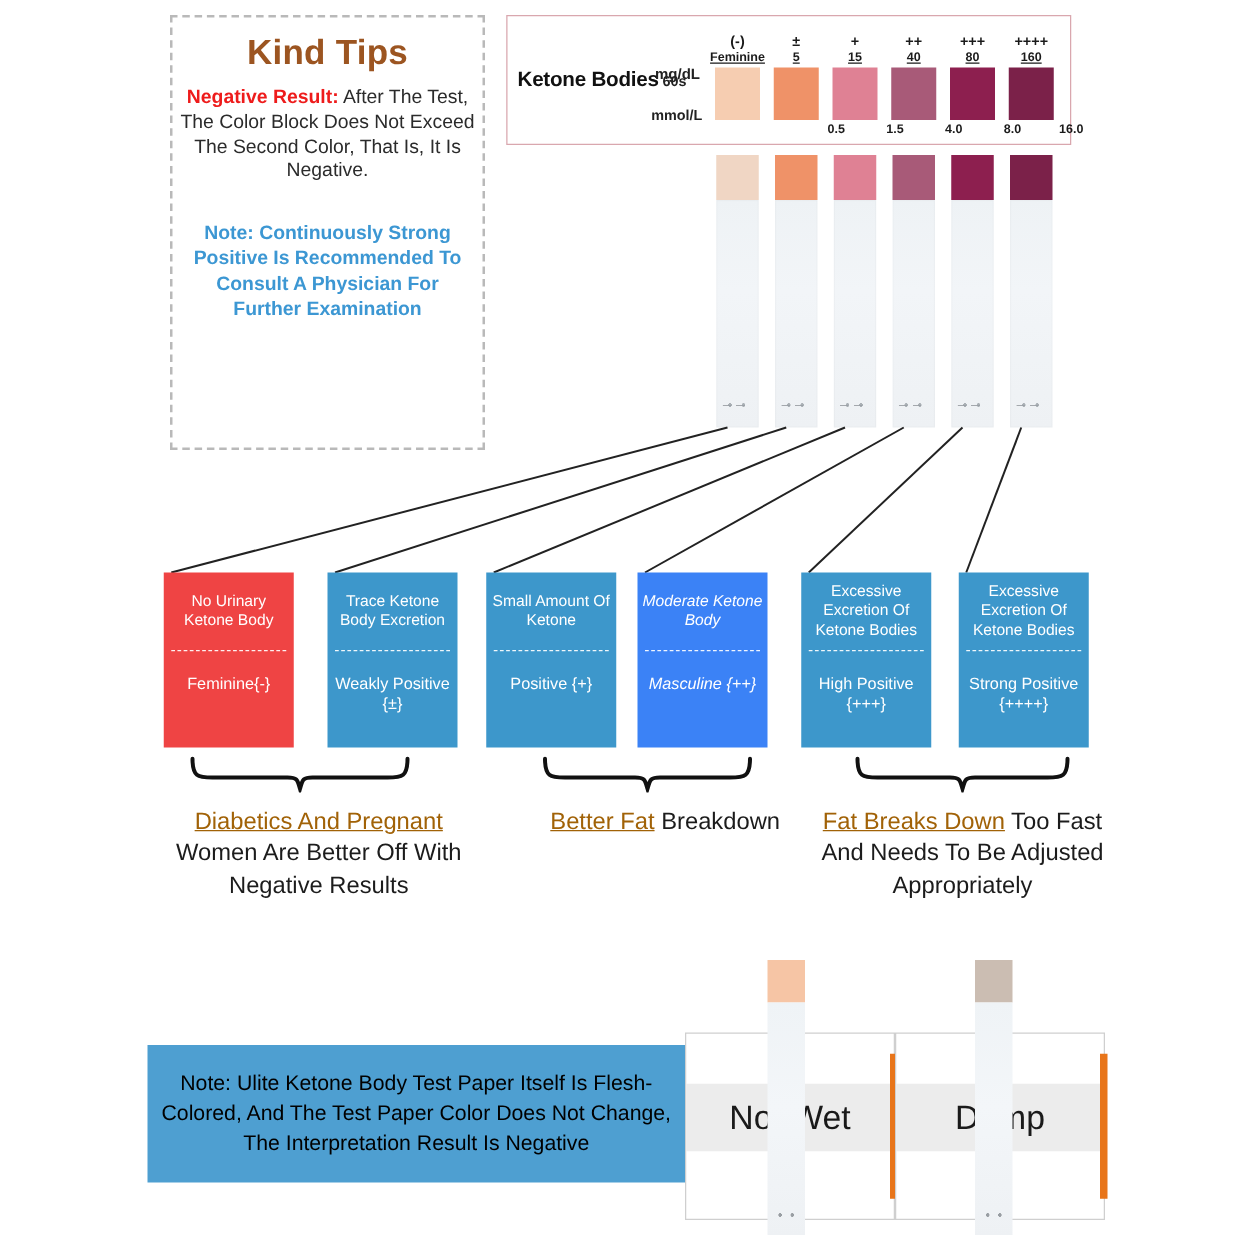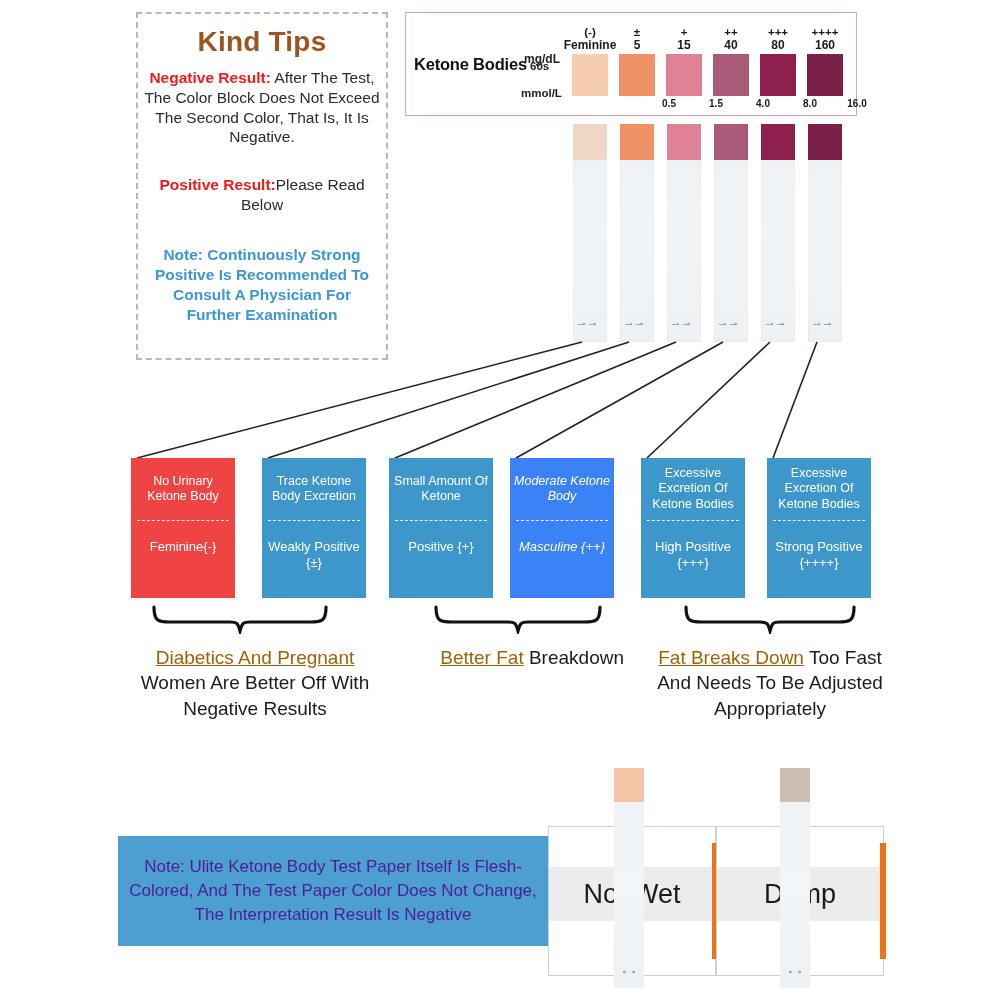--- a/index.html
+++ b/index.html
@@ -64,21 +64,21 @@
 
   .swatch{width:36px;height:42px;}
   .sw-wrap{position:absolute;top:54px;}
   .sw-top{
     position:absolute;bottom:100%;left:50%;transform:translateX(-50%);
     text-align:center;white-space:nowrap;
     font-size:10.5px;font-weight:bold;color:#1a1a1a;line-height:1.12;
     padding-bottom:2px;
   }
   .sw-top .sym{display:block;font-size:11.5px;}
-  .sw-top .num{display:block;font-size:12px;}
+  .sw-top .num{display:block;font-size:10px;text-decoration:underline;}
   .sw-bot{
     position:absolute;top:100%;left:50%;transform:translateX(-50%);
     font-size:10px;font-weight:bold;color:#1a1a1a;padding-top:2px;white-space:nowrap;margin-left:32px;
   }
 
   
   .strip{position:absolute;width:34px;}
   .strip .pad{height:36px;width:100%;}
   .strip .body{
     height:182px;width:100%;
@@ -131,21 +131,21 @@
   
   .cap{
     position:absolute;text-align:center;
     font-size:19px;line-height:1.34;color:#1c1c1c;
   }
   .cap .hl{color:#a16207;text-decoration:underline;}
 
   
   #bottom-note{
     left:118px;top:836px;width:430px;height:110px;
-    background:#4e9fd1;color:#4c1d95;
+    background:#4e9fd1;color:#000000;
     display:flex;align-items:center;justify-content:center;
     text-align:center;font-size:17px;line-height:1.42;padding:0 10px;
     box-sizing:border-box;
   }
 
   
   .wd-panel{
     position:absolute;top:826px;width:168px;height:150px;
     border:1px solid #cfcfcf;background:#fff;box-sizing:border-box;
   }
@@ -177,23 +177,20 @@
 </head>
 <body>
 
 <div class="abs" id="tips-panel">
   <div id="tips-title">Kind Tips</div>
 
   <div class="tips-para">
     <span class="lead">Negative Result:</span><span> After The Test, The Color Block Does Not Exceed The Second Color, That Is, It Is Negative.</span>
   </div>
 
-  <div class="tips-para" style="margin-top:28px;">
-    <span class="lead">Positive Result:</span><span>Please Read Below</span>
-  </div>
 
   <div id="tips-note">Note: Continuously Strong Positive Is Recommended To Consult A Physician For Further Examination</div>
 </div>
 
 <div class="abs" id="chart-card"></div>
 <div class="abs" id="chart-title">Ketone Bodies</div>
 <div class="abs" id="chart-sec">60s</div>
 <div class="abs" id="lbl-mgdl">mg/dL</div>
 <div class="abs" id="lbl-mmol">mmol/L</div>
 <div id="chart-swatches">

